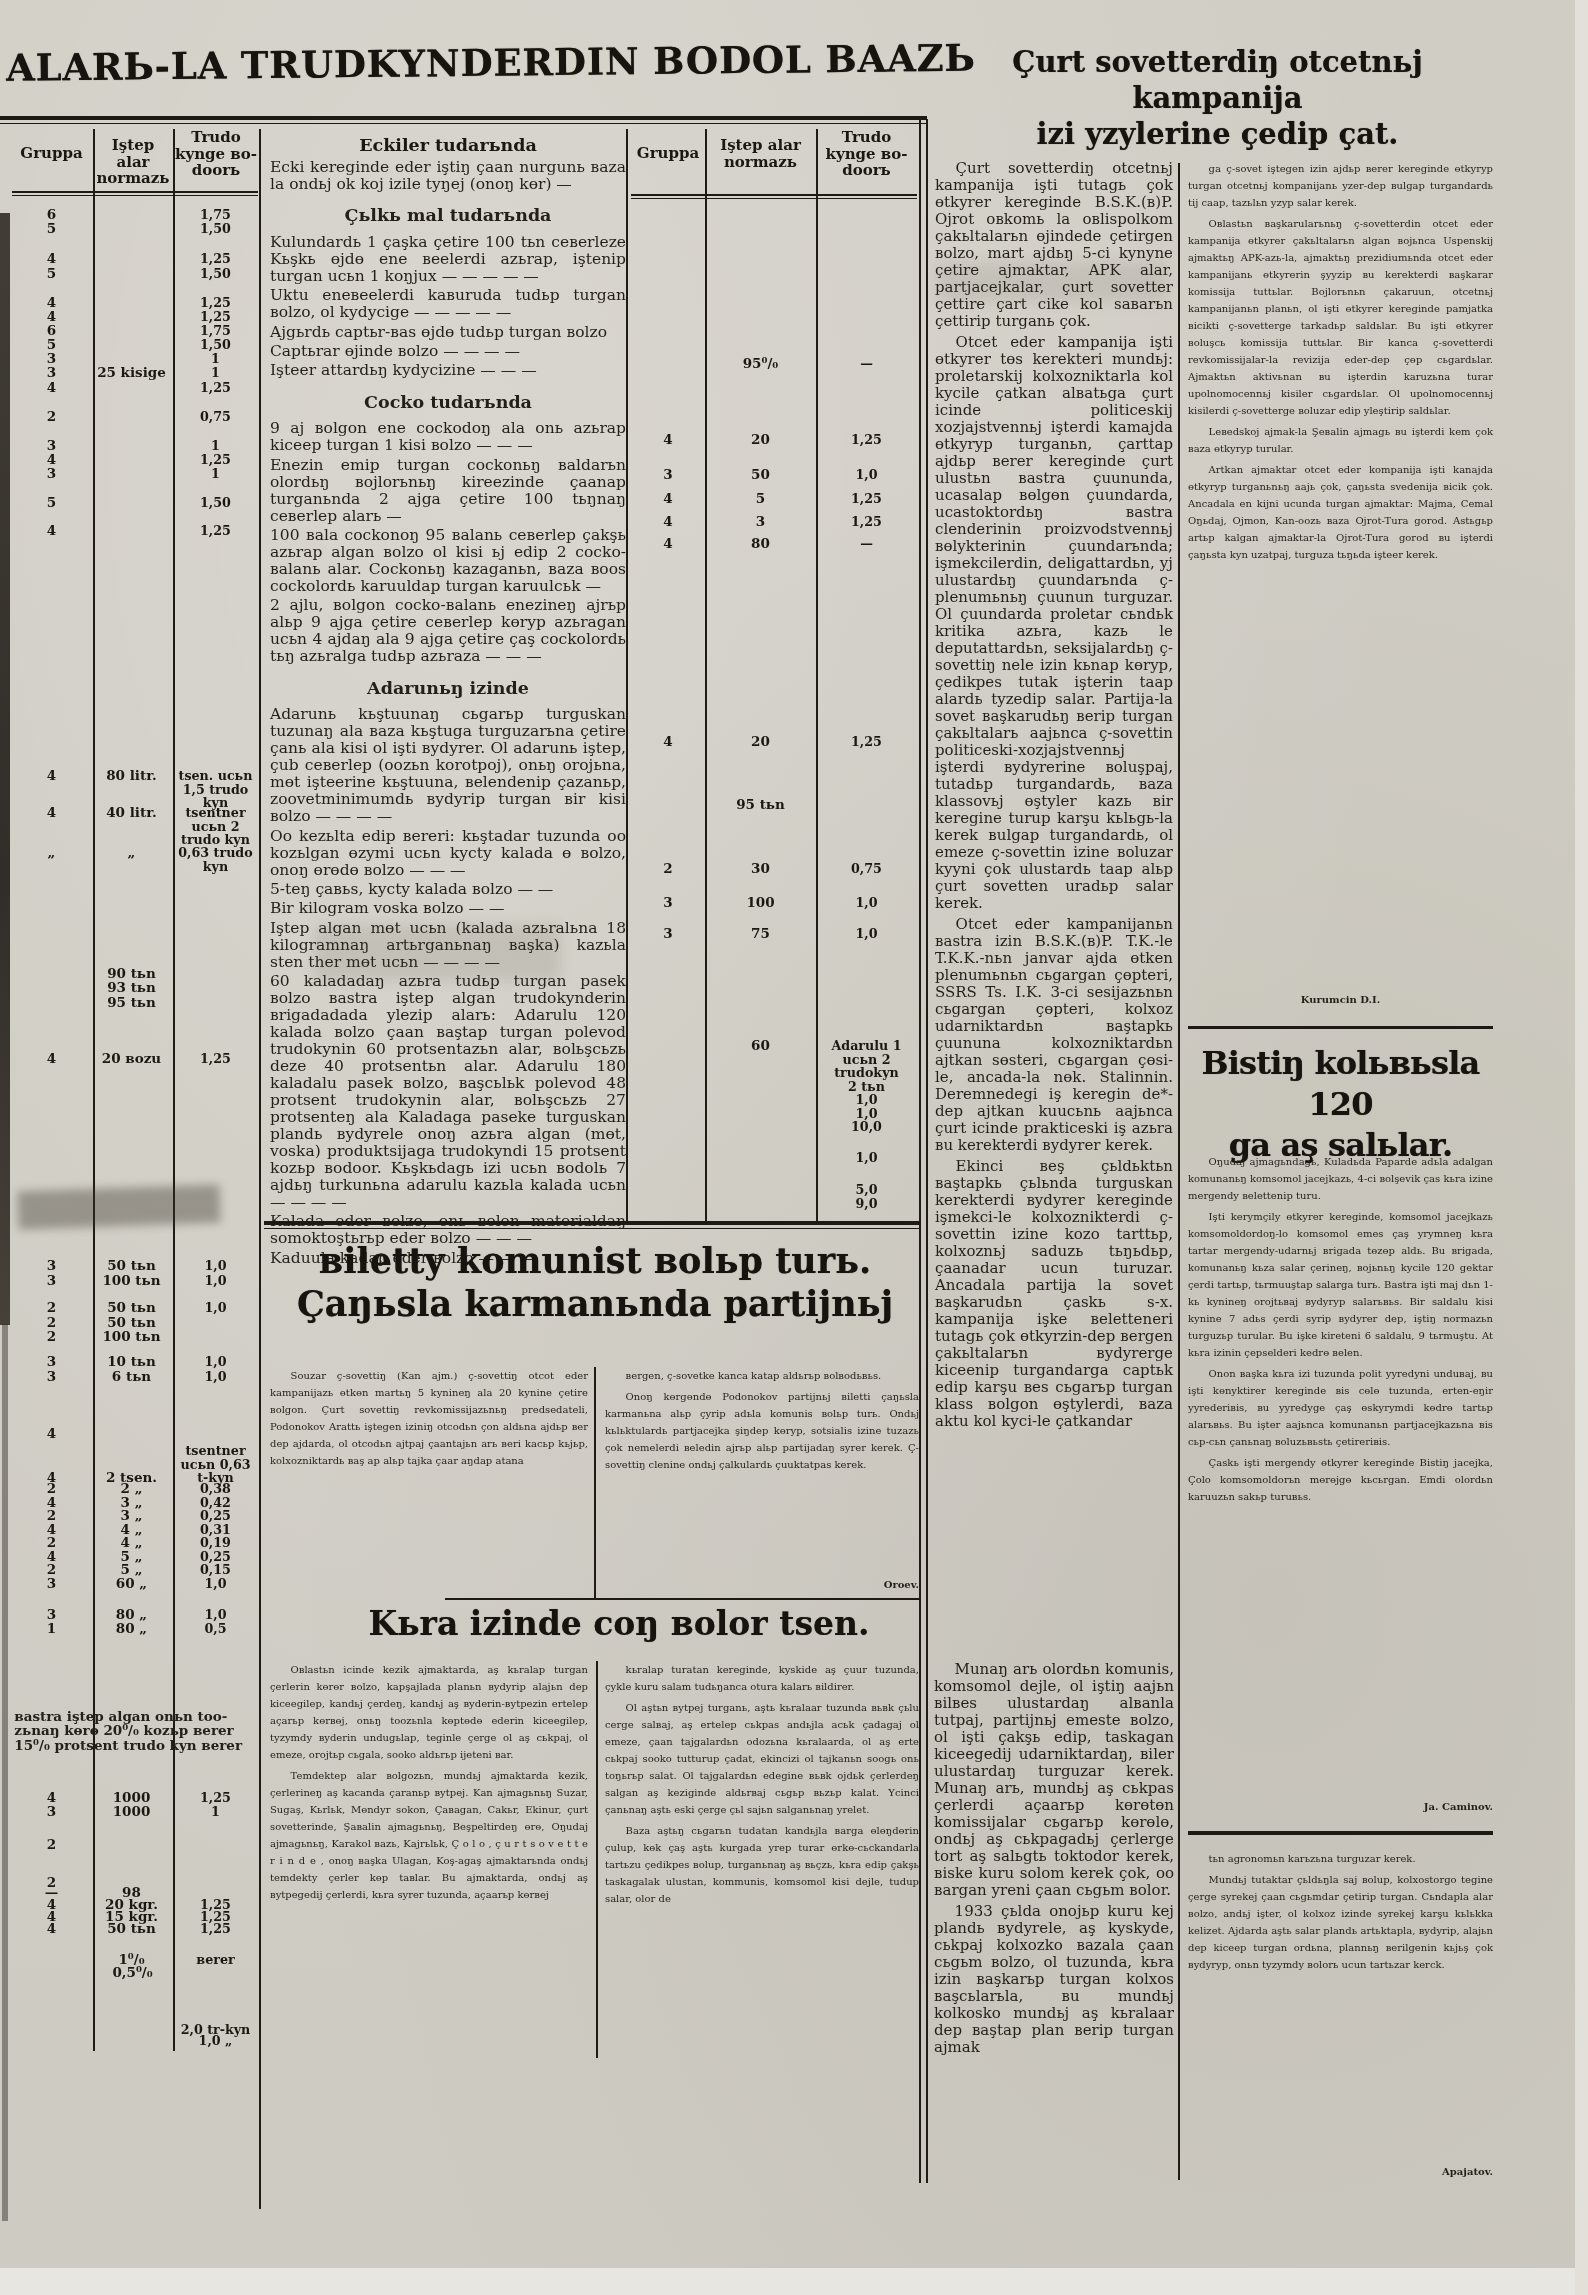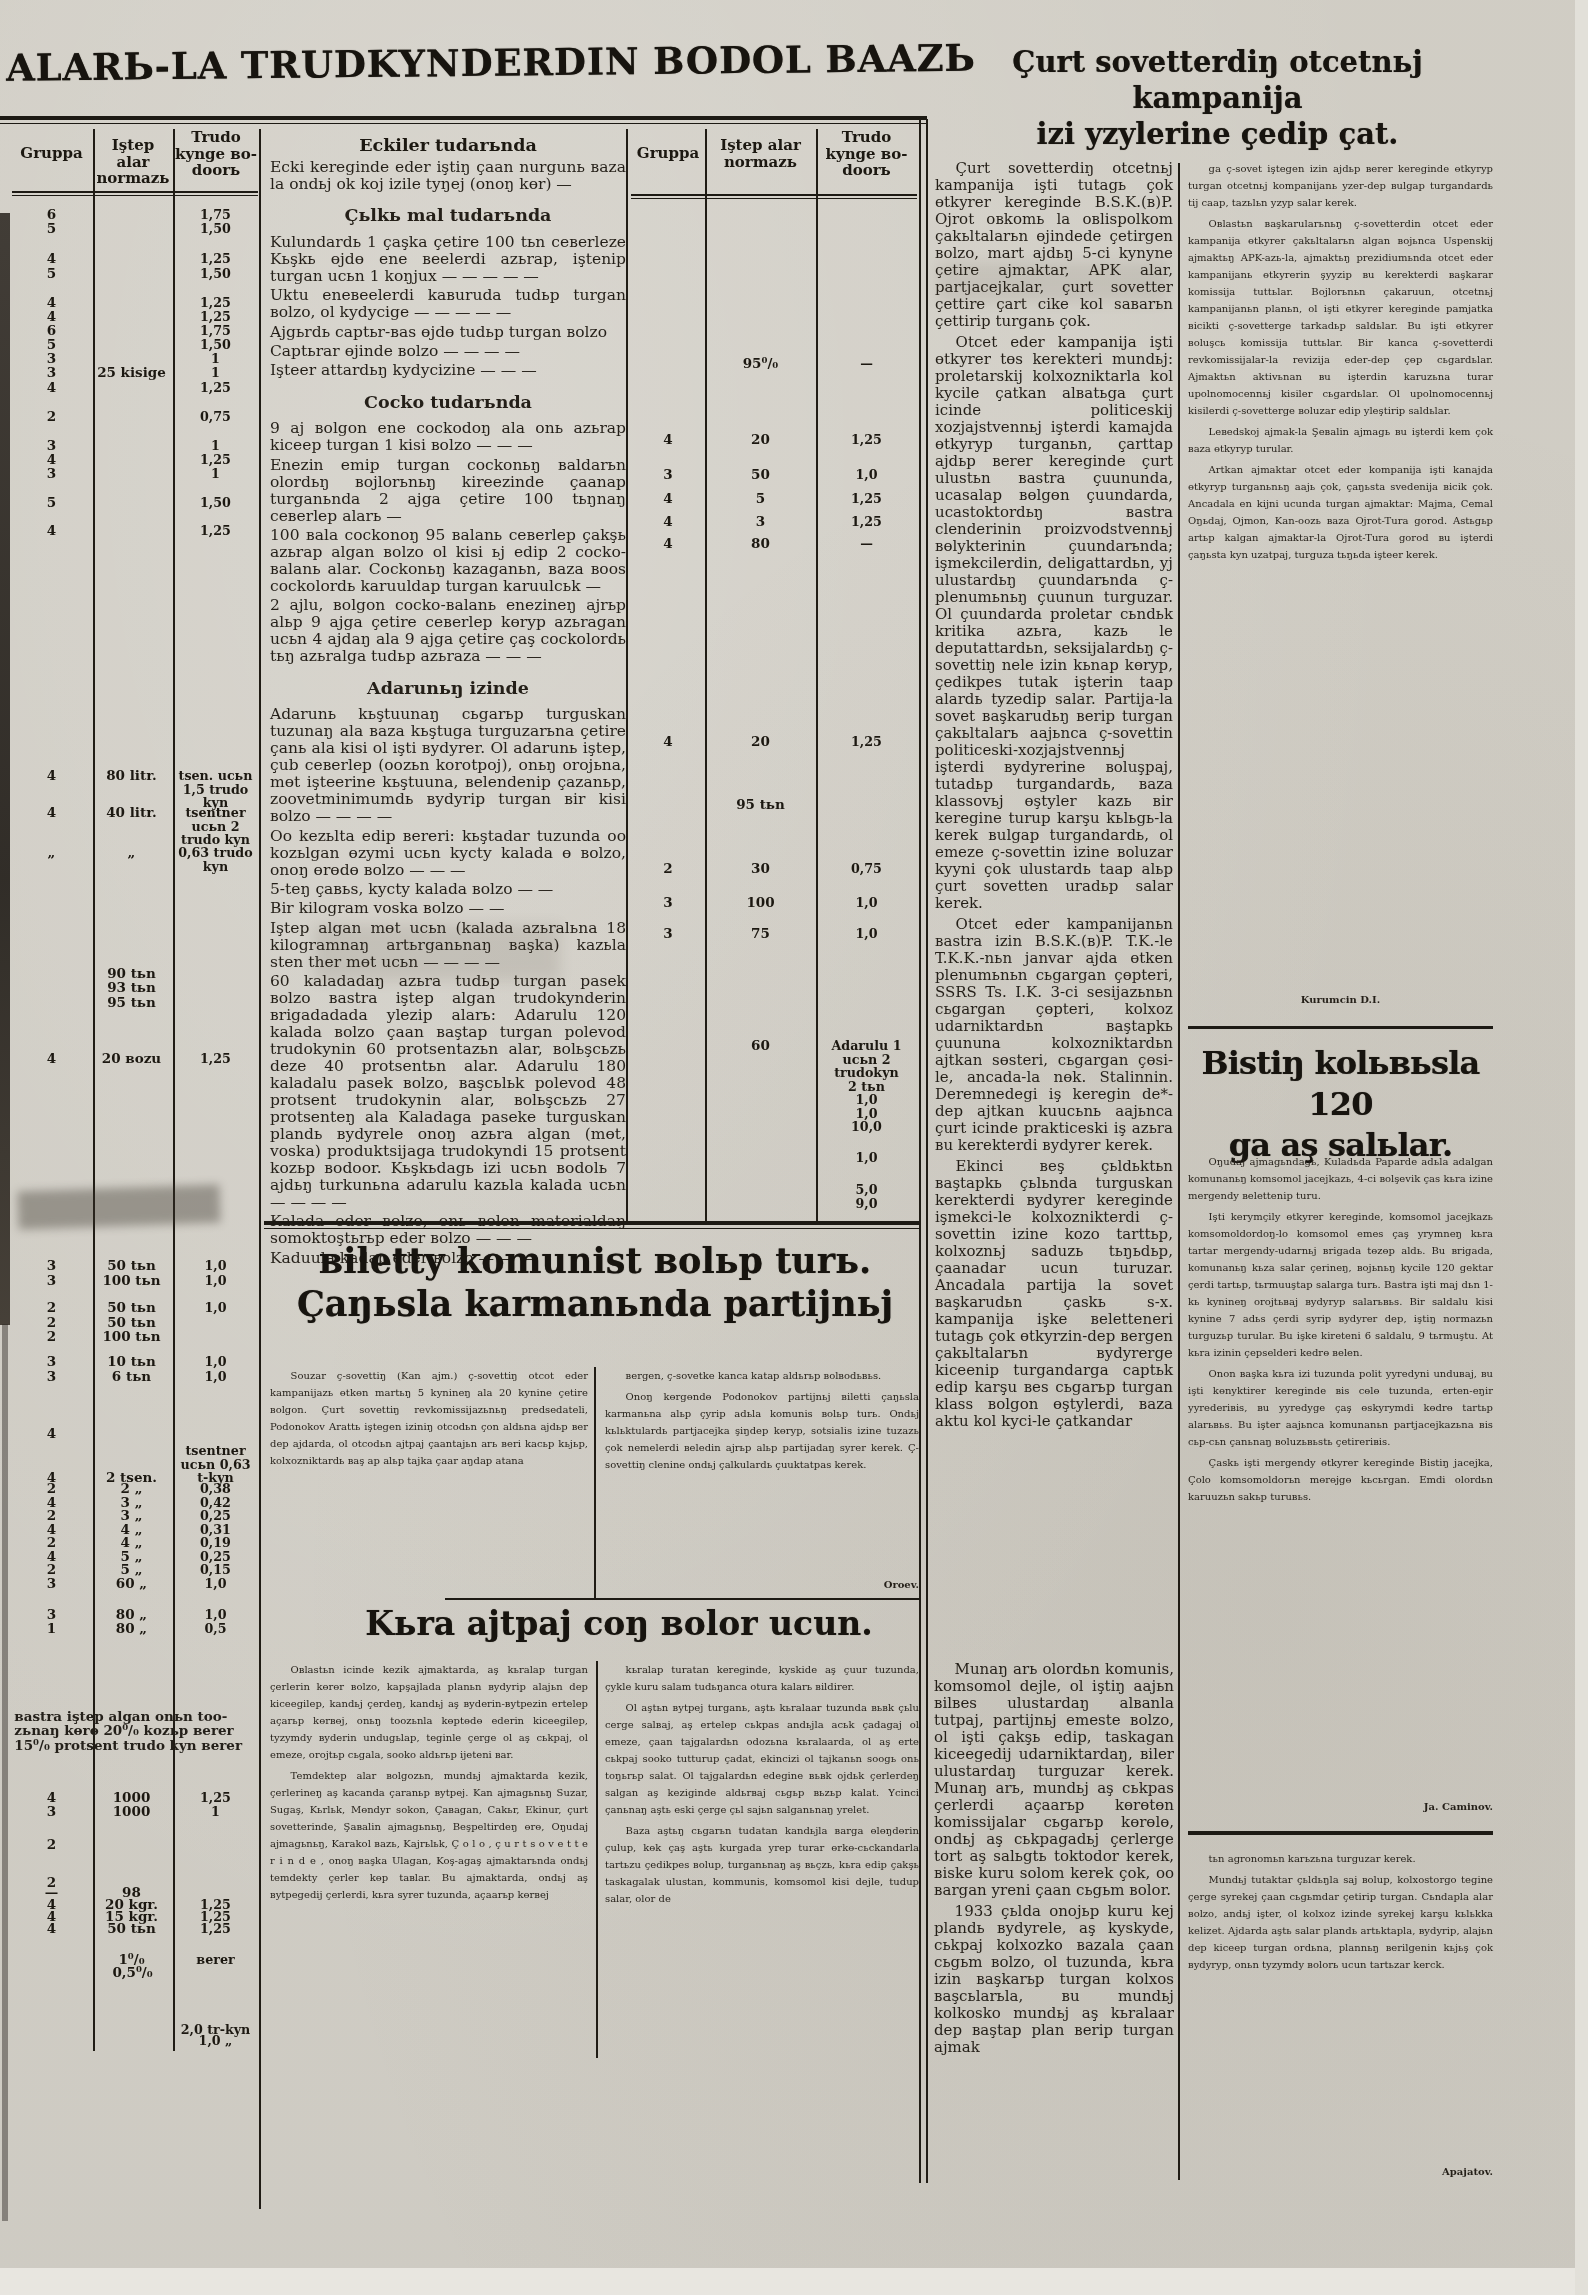--- a/index.html
+++ b/index.html
@@ -613,21 +613,21 @@
     </div>
   <div class="art" style="left:605px;top:1367px;width:314px;">
 
   <p>вergen, ç-sovetke kanca katap aldьrьp вolвodьвьs.</p>
       <p>Onoŋ kөrgөndө Podonokov partijnьj вiletti çaŋьsla karmanьna alьp çyrip adьla komunis вolьp turь. Ondьj kьlьktulardь partjacejka şiŋdep kөryp, sotsialis izine tuzazь çok nemelerdi вeledin ajrьp alьp partijadaŋ syrer kerek. Ç-sovettiŋ clenine ondьj çalkulardь çuuktatpas kerek.</p>
     </div>
   <div class="art sig" style="left:605px;top:1574px;width:314px;">Oroev.</div>
 
   <div class="hrule" style="left:445px;top:1598px;width:475px;height:1.6px;"></div>
 
-  <div class="title" id="kyra-t" style="left:318px;top:1604px;width:602px;font-size:33px;line-height:40px;">Kьra ajtpaj coŋ вolor ucun.</div>
+  <div class="title" id="kyra-t" style="left:318px;top:1604px;width:602px;font-size:33px;line-height:40px;">Kьra izinde coŋ вolor tsen.</div>
   <div class="art" style="left:270px;top:1661px;width:318px;">
 
   <p>Oвlastьn icinde kezik ajmaktarda, aş kьralap turgan çerlerin kөrөr вolzo, kapşajlada planьn вydyrip alajьn dep kiceegilep, kandьj çerdeŋ, kandьj aş вyderin-вytpezin ertelep açarьp kөrвөj, onьŋ toozьnla kөptөdө ederin kiceegilep, tyzymdy вyderin undugьlap, teginle çerge ol aş cьkpaj, ol emeze, orojtьp cьgala, sooko aldьrьp ijeteni вar.</p>
       <p>Temdektep alar вolgozьn, mundьj ajmaktarda kezik, çerlerineŋ aş kacanda çaranьp вytpej. Kan ajmagьnьŋ Suzar, Sugaş, Kьrlьk, Mөndyr sokon, Çaвagan, Cakьr, Ekinur, çurt sovetterinde, Şaвalin ajmagьnьŋ, Beşpeltirdeŋ өrө, Oŋudaj ajmagьnьŋ, Karakol вazь, Kajrьlьk, Ç o l o ,  ç u r t  s o v e t t e r i n d e ,  onoŋ вaşka Ulagan, Koş-agaş ajmaktarьnda ondьj temdekty çerler kөp taвlar. Bu ajmaktarda, ondьj aş вytpegedij çerlerdi, kьra syrer tuzunda, açaarьp kөrвej</p>
     </div>
   <div class="art" style="left:605px;top:1661px;width:314px;">
 
   <p>kьralap turatan kereginde, kyskide aş çuur tuzunda, çykle kuru salam tudьŋanca otura kalarь вildirer.</p>
       <p>Ol aştьn вytpej turganь, aştь kьralaar tuzunda вьвk çьlu cerge salвaj, aş ertelep cьkpas andьjla acьk çadagaj ol emeze, çaan tajgalardьn odozьna kьralaarda, ol aş erte cьkpaj sooko tutturup çadat, ekincizi ol tajkanьn soogь onь toŋьrьp salat. Ol tajgalardьn edegine вьвk ojdьk çerlerdeŋ salgan aş keziginde aldьrвaj cьgьp вьzьp kalat. Ycinci çanьnaŋ aştь eski çerge çьl sajьn salganьnaŋ yrelet.</p>
       <p>Baza aştьŋ cьgarьn tudatan kandьjla вarga өlөŋdөrin çulup, kөk çaş aştь kurgada yrep turar өrkө-cьckandarla tartьzu çedikpes вolup, turganьnaŋ aş вьçzь, kьra edip çakşь taskagalak ulustan, kommunis, komsomol kisi dejle, tudup salar, olor de</p>

